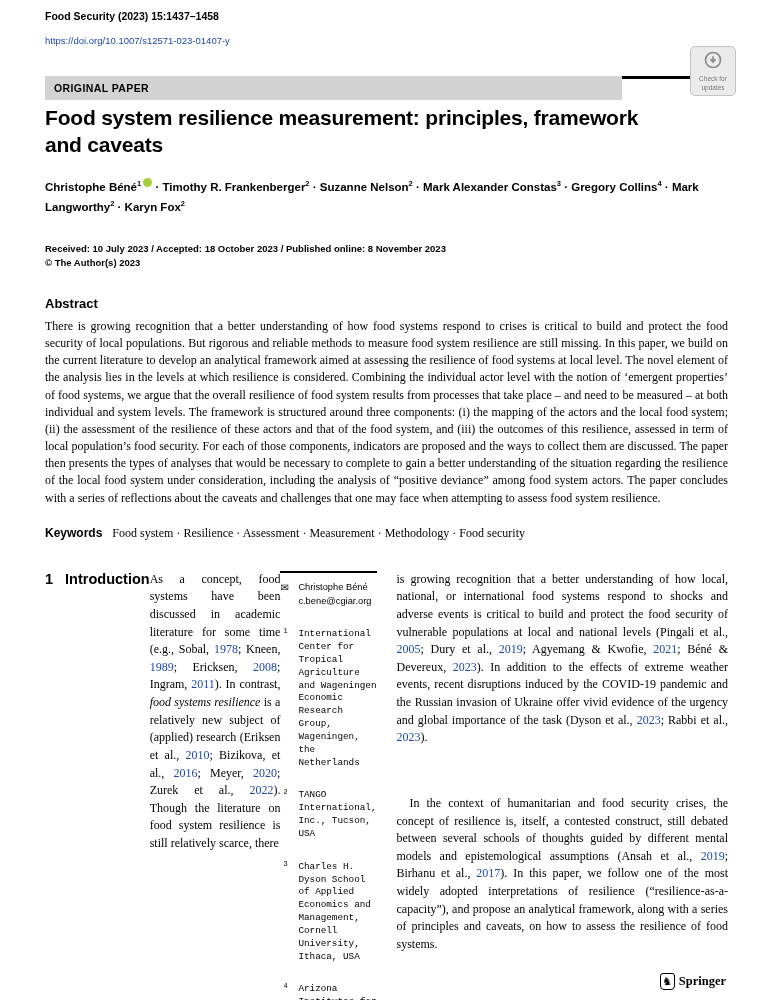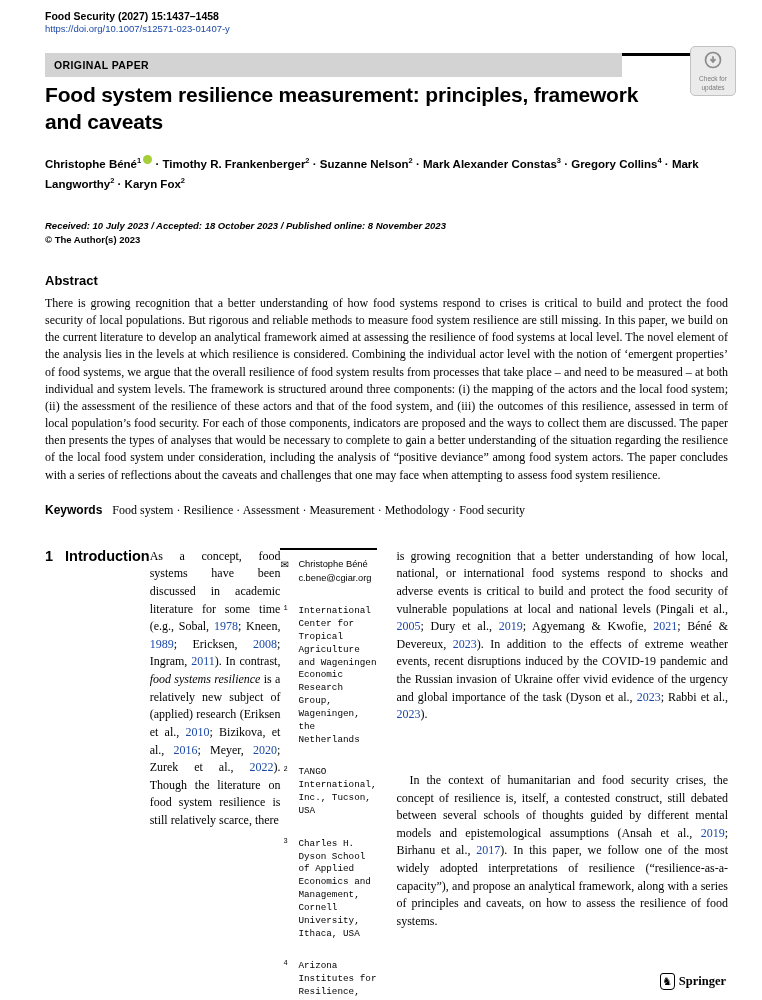--- a/index.html
+++ b/index.html
@@ -6,36 +6,36 @@
     --link:#1c49a8;
     --orcid:#a6ce39;
     --bargray:#d3d3d3;
   }
   *{margin:0;padding:0;box-sizing:border-box;}
   body{background:#fff;font-family:"Liberation Serif",serif;color:#000;}
   .page{position:relative;width:762px;height:1000px;background:#fff;padding:10px 34px 0 45px;overflow:hidden;display:flex;flex-direction:column;}
 
   
   .journal-line{font-family:"Liberation Sans",sans-serif;font-weight:bold;font-size:10.5px;line-height:1.25;}
-  .doi-line{font-family:"Liberation Sans",sans-serif;font-size:9.5px;color:var(--link);margin-top:0;}
-  .type-row{position:relative;margin-top:19px;height:36px;}
+  .doi-line{font-family:"Liberation Sans",sans-serif;font-size:9.5px;color:var(--link);margin-top:12px;}
+  .type-row{position:relative;margin-top:30px;height:36px;}
   .type-bar{position:absolute;left:0;top:0;width:577px;height:24px;background:var(--bargray);display:flex;align-items:center;padding-left:9px;font-family:"Liberation Sans",sans-serif;font-weight:bold;font-size:10.5px;letter-spacing:.4px;}
   .top-rule{position:absolute;left:577px;right:-5px;top:0;height:3px;background:#000;}
 
   
   .badge{position:absolute;top:46px;right:26px;width:46px;height:50px;background:#ebebeb;border:1px solid #c2c2c2;border-radius:5px;display:flex;flex-direction:column;align-items:center;justify-content:center;cursor:pointer;}
   .badge-text{font-family:"Liberation Sans",sans-serif;font-size:6.5px;color:#7a7a7a;text-align:center;line-height:1.3;margin-top:1px;}
 
   
   .paper-title{font-family:"Liberation Sans",sans-serif;font-weight:bold;font-size:21px;line-height:1.3;margin-top:28px;max-width:620px;letter-spacing:-0.2px;}
   .authors-line{font-family:"Liberation Sans",sans-serif;font-weight:bold;font-size:11.5px;line-height:1.75;margin-top:18px;max-width:700px;}
   .authors-line sup{font-size:7.5px;}
   .orcid{display:inline-block;width:9px;height:9px;border-radius:50%;background:var(--orcid);margin-left:2px;vertical-align:4px;cursor:pointer;}
 
-  .dates-line{font-family:"Liberation Sans",sans-serif;font-weight:bold;font-size:9.5px;margin-top:26px;font-style:italic;}
+  .dates-line{font-family:"Liberation Sans",sans-serif;font-weight:bold;font-size:9.5px;margin-top:26px;}
   .copyright-line{font-family:"Liberation Sans",sans-serif;font-weight:bold;font-size:9.5px;margin-top:3px;}
 
   
   .abstract-heading{font-family:"Liberation Sans",sans-serif;font-weight:bold;font-size:13px;margin-top:28px;}
   .abstract-text{font-size:12px;line-height:1.43;text-align:justify;margin-top:7px;}
   .keywords-line{margin-top:19px;font-size:12px;}
   .keywords-label{font-family:"Liberation Sans",sans-serif;font-weight:bold;margin-right:10px;font-size:12px;text-align:center;}
 
   
   .columns{display:flex;gap:20px;margin-top:30px;flex:1;margin-bottom:30px;}
@@ -61,21 +61,21 @@
   
   .springer{position:absolute;right:36px;bottom:10px;display:flex;align-items:center;gap:4px;}
   .springer-mark{width:15px;height:17px;border:1.5px solid #000;border-radius:3px 3px 4px 4px;display:flex;align-items:center;justify-content:center;font-size:11px;line-height:1;}
   .springer-word{font-family:"Liberation Serif",serif;font-weight:bold;font-size:12.5px;}
 </style>
 </head>
 <body>
 
 <div class="page">
 
-  <div class="journal-line">Food Security (2027) 15:1437–1458</div>
+  <div class="journal-line">Food Security (2023) 15:1437–1458</div>
   <div class="doi-line">https://doi.org/10.1007/s12571-023-01407-y</div>
 
   <div class="type-row">
     <div class="type-bar">ORIGINAL PAPER</div>
     <div class="top-rule"></div>
   </div>
 
   <div class="badge">
     <span>
       <svg width="20" height="20" viewBox="0 0 24 24">

